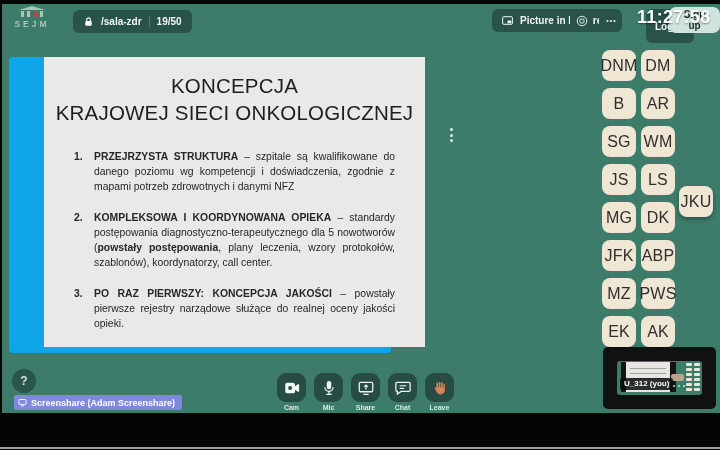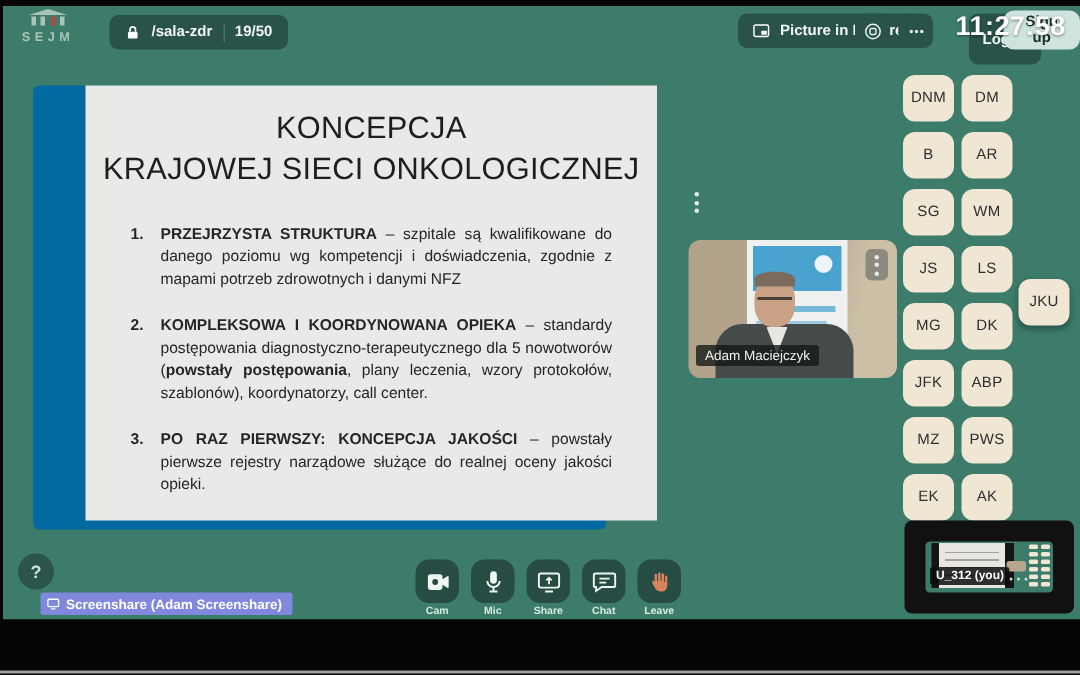--- a/index.html
+++ b/index.html
@@ -19,21 +19,21 @@
   .icon-btn { position:absolute; top:9px; width:23px; height:23px; background:#28524a; border-radius:6px;
               display:flex; align-items:center; justify-content:center; cursor:pointer; border:none; }
   .settings-btn { left:570px; } .more-btn { left:599px; }
   .login-btn { left:628px; top:9px; padding:17px 9px; cursor:pointer; border:none; }
   .signup-btn { position:absolute; left:669px; top:7px; height:26px; padding:0 10px; background:#cfe4df;
                 color:#173028; border:none; border-radius:7px; font-size:10px; font-weight:700; cursor:pointer; }
   .clock { position:absolute; left:637px; top:7px; font-size:18px; font-weight:700; color:#fff;
            z-index:9; text-shadow:0 1px 2px rgba(0,0,0,.45); letter-spacing:.3px; }
 
   
-  .share-stage { position:absolute; left:22px; top:57px; width:382px; height:296px; background:#0369a1; border-radius:4px; }
+  .share-stage { position:absolute; left:9px; top:57px; width:382px; height:296px; background:#0ea5e9; border-radius:4px; }
   .slide { position:absolute; left:35px; top:0; width:381px; height:290px; background:#e9e9e7; overflow:hidden; }
   .slide-title { padding-top:15px; text-align:center; font-size:20.5px; line-height:1.32; color:#1e1e1e; letter-spacing:.2px; }
   .slide-list { margin-top:24px; padding:0 30px; display:flex; flex-direction:column; gap:16px; }
   .slide-item { display:flex; font-size:10.4px; line-height:1.44; color:#262626; }
   .slide-item .num { width:20px; font-weight:700; flex:none; }
   .slide-item .txt { flex:1; text-align:justify; }
   .kebab { position:absolute; display:flex; flex-direction:column; gap:2.5px; cursor:pointer; }
   .kebab i { width:3px; height:3px; border-radius:50%; background:#e8e8e8; }
   .share-kebab { left:441px; top:71px; }
   .share-badge { position:absolute; left:5px; top:338px; height:15px; display:flex; align-items:center; gap:4px;
@@ -59,21 +59,21 @@
               clip-path:polygon(0 0,100% 0,50% 100%); }
   .vt-kebab { position:absolute; right:6px; top:6px; width:15px; height:21px; background:rgba(90,95,92,.55);
               border-radius:4px; display:flex; align-items:center; justify-content:center; }
   .name-badge { position:absolute; left:5px; bottom:8px; background:rgba(18,24,21,.78); color:#f2f2f2;
                 font-size:9px; padding:2px 6px; border-radius:2px; white-space:nowrap; }
 
   
   .participants { position:absolute; left:602px; top:50px; display:grid; grid-template-columns:34px 34px;
                   grid-auto-rows:31px; gap:7px 5px; }
   .ptile { background:#efe6d4; border-radius:8px; display:flex; align-items:center; justify-content:center;
-           font-size:10px; color:#2f2f2f; cursor:pointer; letter-spacing:.2px; }
+           font-size:16px; color:#2f2f2f; cursor:pointer; letter-spacing:.2px; }
   .ptile-float { position:absolute; left:679px; top:186px; width:34px; height:31px;
                  box-shadow:0 2px 5px rgba(0,0,0,.35); z-index:3; }
 
   
   .toolbar { position:absolute; left:276px; top:373px; display:flex; gap:6px; }
   .tbtn-wrap { width:31px; display:flex; flex-direction:column; align-items:center; gap:2px; }
   .tbtn { width:29px; height:29px; border-radius:9px; background:#274c44; border:none; display:flex;
           align-items:center; justify-content:center; cursor:pointer; }
   .tbtn svg { width:18px; height:18px; display:block; }
   .tlabel { font-size:7px; font-weight:700; color:#d7ece3; }
@@ -184,40 +184,20 @@
       </div>
     <div class="share-badge">
       <svg width="9" height="9" viewBox="0 0 24 24">
         <rect x="2.5" y="4" width="19" height="13" rx="2" fill="none" stroke="#fff" stroke-width="2.4"></rect>
         <path d="M8 21h8" stroke="#fff" stroke-width="2.4"></path>
       </svg>
       <span>Screenshare (Adam Screenshare)</span>
     </div>
   </div>
 
-  <div class="video-tile">
-    <div class="vt-banner">
-      <div class="vt-banner-blue"></div>
-        <div class="vt-banner-l1"></div>
-        <div class="vt-banner-l2"></div>
-    </div>
-    <div class="vt-body"></div>
-    <div class="vt-shirt"></div>
-    <div class="vt-head"></div>
-    <div class="vt-hair"></div>
-    <div class="vt-glasses"></div>
-    <div class="vt-kebab">
-      <span class="kebab">
-          <i></i>
-          <i></i>
-          <i></i>
-        </span>
-    </div>
-    <div class="name-badge">Adam Maciejczyk</div>
-  </div>
 
   <div class="participants">
       <div class="ptile">DNM</div>
       <div class="ptile">DM</div>
       <div class="ptile">B</div>
       <div class="ptile">AR</div>
       <div class="ptile">SG</div>
       <div class="ptile">WM</div>
       <div class="ptile">JS</div>
       <div class="ptile">LS</div>

